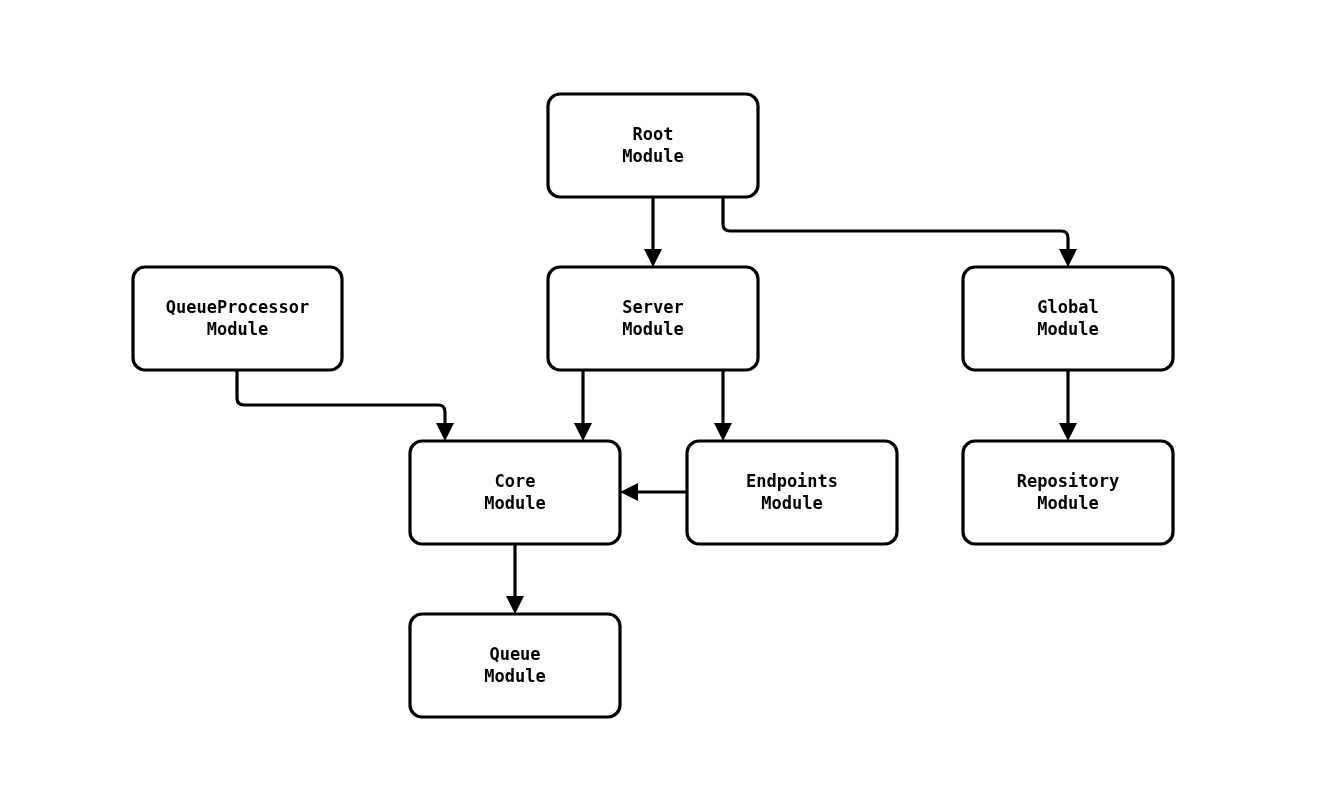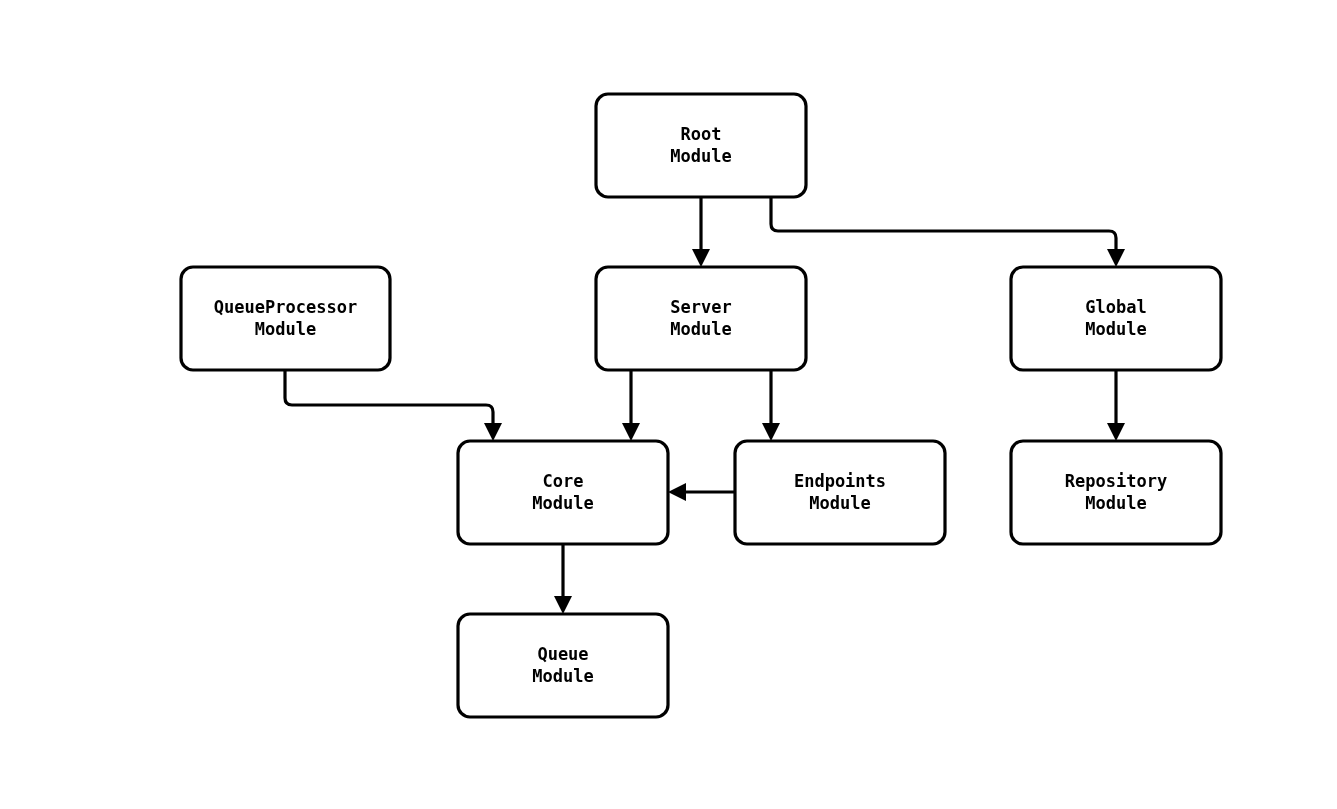--- a/index.html
+++ b/index.html
@@ -11,21 +11,20 @@
     width: 1337px;
     height: 809px;
     overflow: hidden;
     font-family: "DejaVu Sans Mono", "Liberation Mono", monospace;
   }
   #diagram-root {
     position: relative;
     width: 1065px;
     height: 809px;
     background: #ffffff;
-    margin-left: 48px;
   }
   svg#diagram-canvas {
     position: absolute;
     top: 0;
     left: 0;
     width: 1337px;
     height: 809px;
     display: block;
   }
   .node-box {

